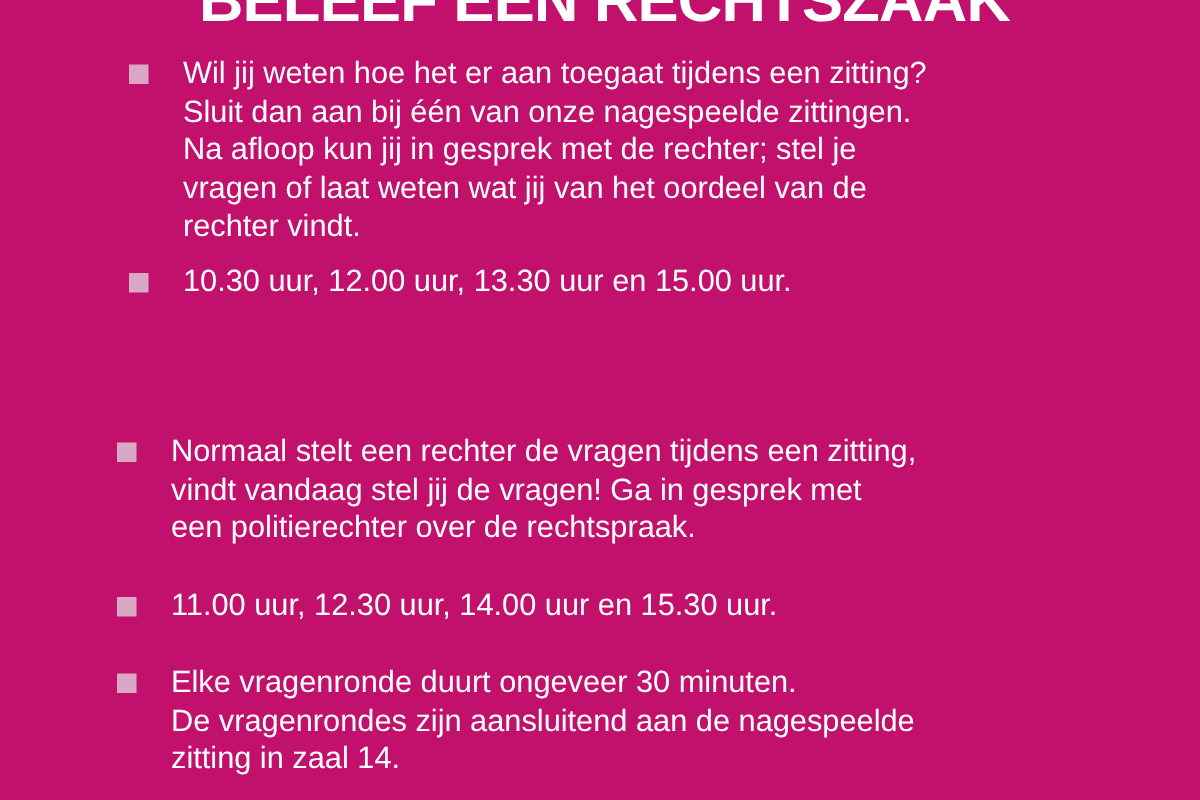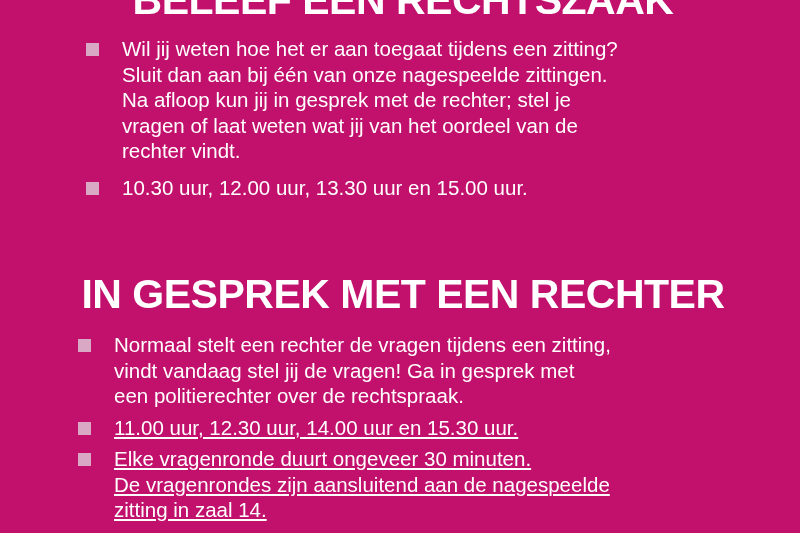--- a/index.html
+++ b/index.html
@@ -82,22 +82,21 @@
     top: 272px;
   }
   #section-gesprek .section-title {
     padding-left: 6px;
   }
   #section-gesprek .bullet-list {
     margin-top: 16px;
     padding-left: 78px;
   }
   #section-gesprek .bullet-item + .bullet-item {
-    margin-top: 6px;
-    text-decoration: underline;
+    margin-top: 26px;
   }
 </style>
 </head>
 <body>
 
 <div class="poster">
 
   <div class="section" id="section-nagespeelde">
     <div class="section-title">BELEEF EEN RECHTSZAAK</div>
     <ul class="bullet-list">
@@ -110,21 +109,20 @@
 rechter vindt.</span>
       </li>
       <li class="bullet-item">
         <span class="bullet-marker"></span>
         <span class="bullet-text">10.30 uur, 12.00 uur, 13.30 uur en 15.00 uur.</span>
       </li>
     </ul>
   </div>
 
   <div class="section" id="section-gesprek">
-    <div class="section-title">IN GESPREK MET EEN RECHTER</div>
     <ul class="bullet-list">
       <li class="bullet-item">
         <span class="bullet-marker"></span>
         <span class="bullet-text">Normaal stelt een rechter de vragen tijdens een zitting,
 vindt vandaag stel jij de vragen! Ga in gesprek met
 een politierechter over de rechtspraak.</span>
       </li>
       <li class="bullet-item">
         <span class="bullet-marker"></span>
         <span class="bullet-text">11.00 uur, 12.30 uur, 14.00 uur en 15.30 uur.</span>

